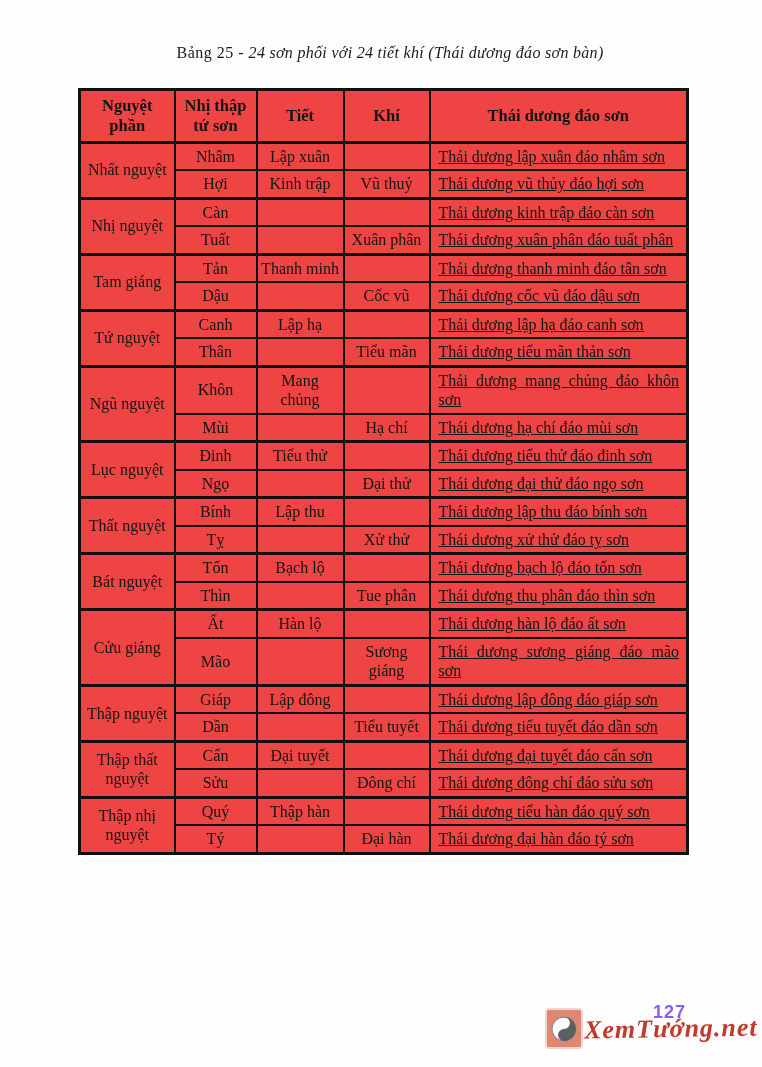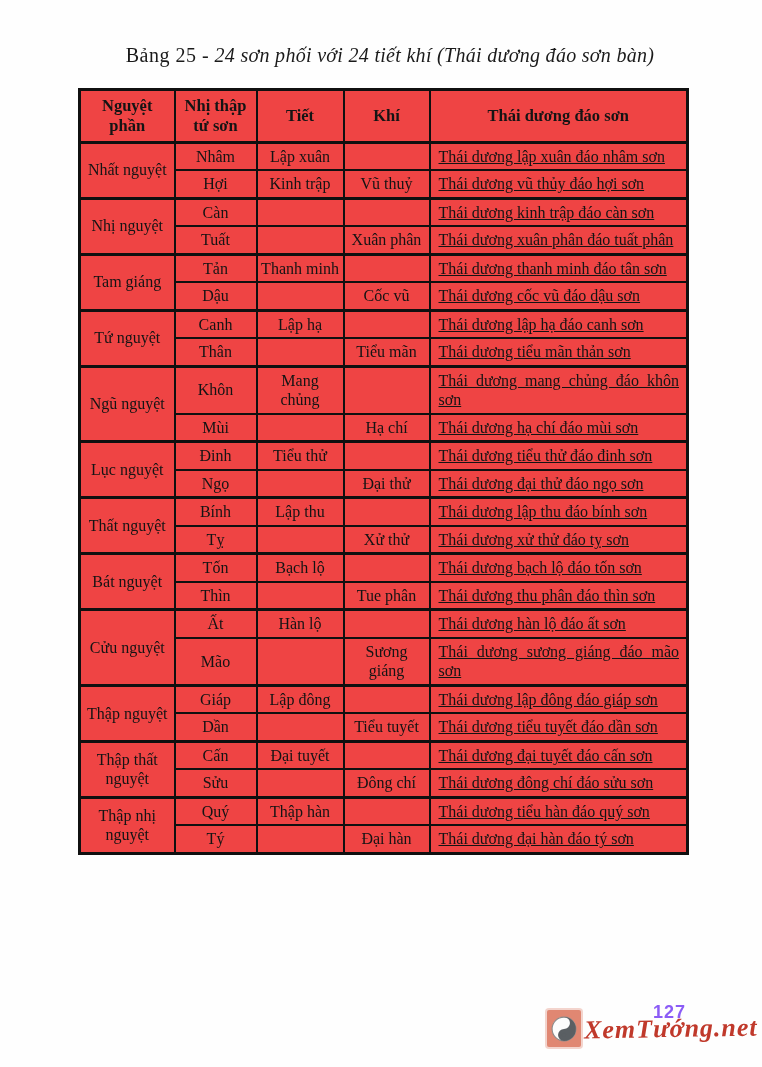--- a/index.html
+++ b/index.html
@@ -13,21 +13,21 @@
     overflow: hidden;
   }
   .page {
     position: absolute; inset: 0;
     background: #fefefe;
   }
   .doc-title {
     position: absolute;
     top: 44px; left: 0; right: 0;
     text-align: center;
-    font-size: 20px;
+    font-size: 16px;
     color: #1a1a1a;
     white-space: nowrap;
     padding-left: 18px;
   }
   .doc-title .title-prefix { font-style: normal; letter-spacing: 0.5px; }
   .doc-title .title-main  { font-style: italic; letter-spacing: 0.3px; }
 
   table.main-table {
     position: absolute;
     left: 78px; top: 88px;
@@ -231,21 +231,21 @@
           <td class="khi-cell"></td>
           <td class="desc-cell">Thái dương bạch lộ đáo tốn sơn</td>
         </tr>
         <tr class="group-inner">
           <td class="son-cell">Thìn</td>
           <td class="tiet-cell"></td>
           <td class="khi-cell">Tue phân</td>
           <td class="desc-cell">Thái dương thu phân đáo thìn sơn</td>
         </tr>
         <tr class="group-start">
-          <td class="month-cell" rowspan="2">Cửu nguyệt</td>
+          <td class="month-cell" rowspan="2">Cửu giáng</td>
           <td class="son-cell">Ất</td>
           <td class="tiet-cell">Hàn lộ</td>
           <td class="khi-cell"></td>
           <td class="desc-cell">Thái dương hàn lộ đáo ất sơn</td>
         </tr>
         <tr class="group-inner">
           <td class="son-cell">Mão</td>
           <td class="tiet-cell"></td>
           <td class="khi-cell">Sương giáng</td>
           <td class="desc-cell">Thái dương sương giáng đáo mão sơn</td>

